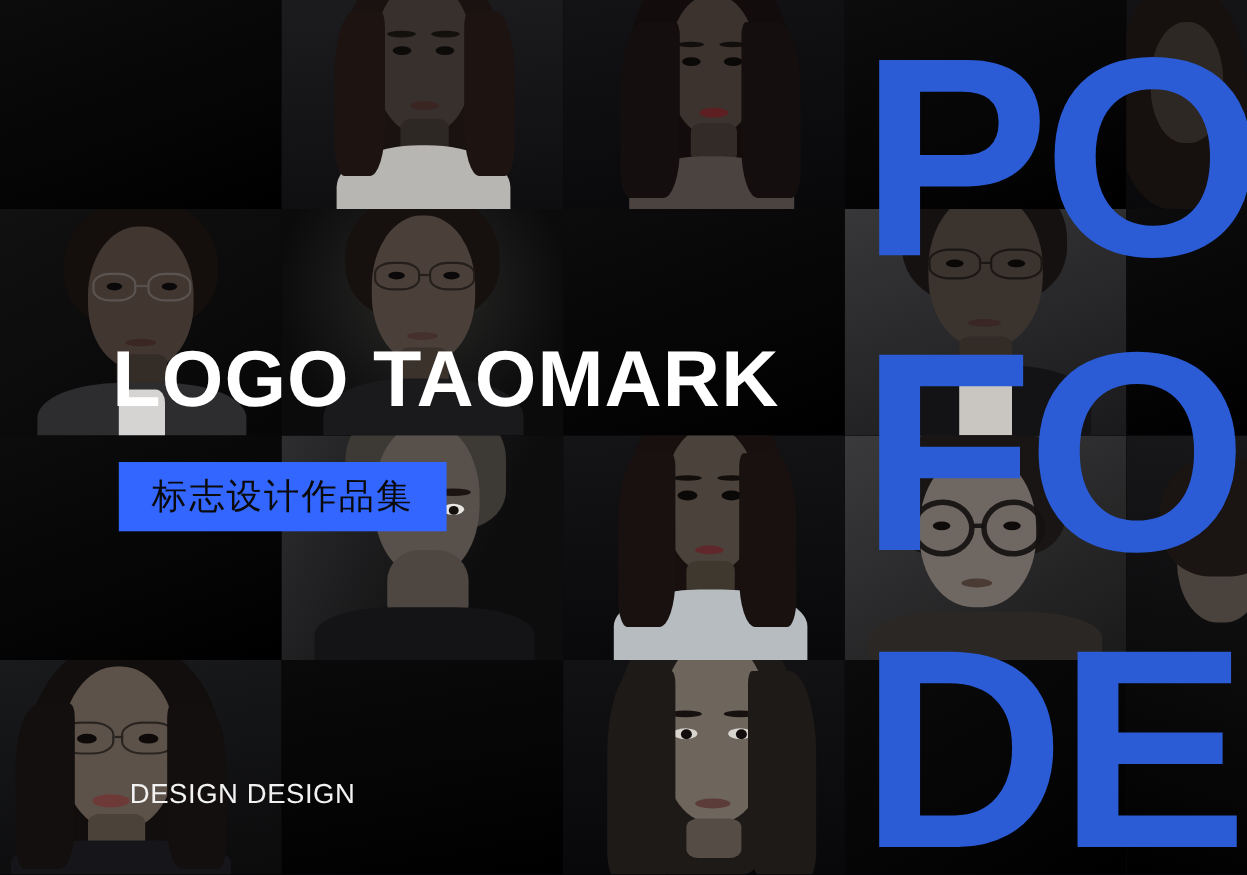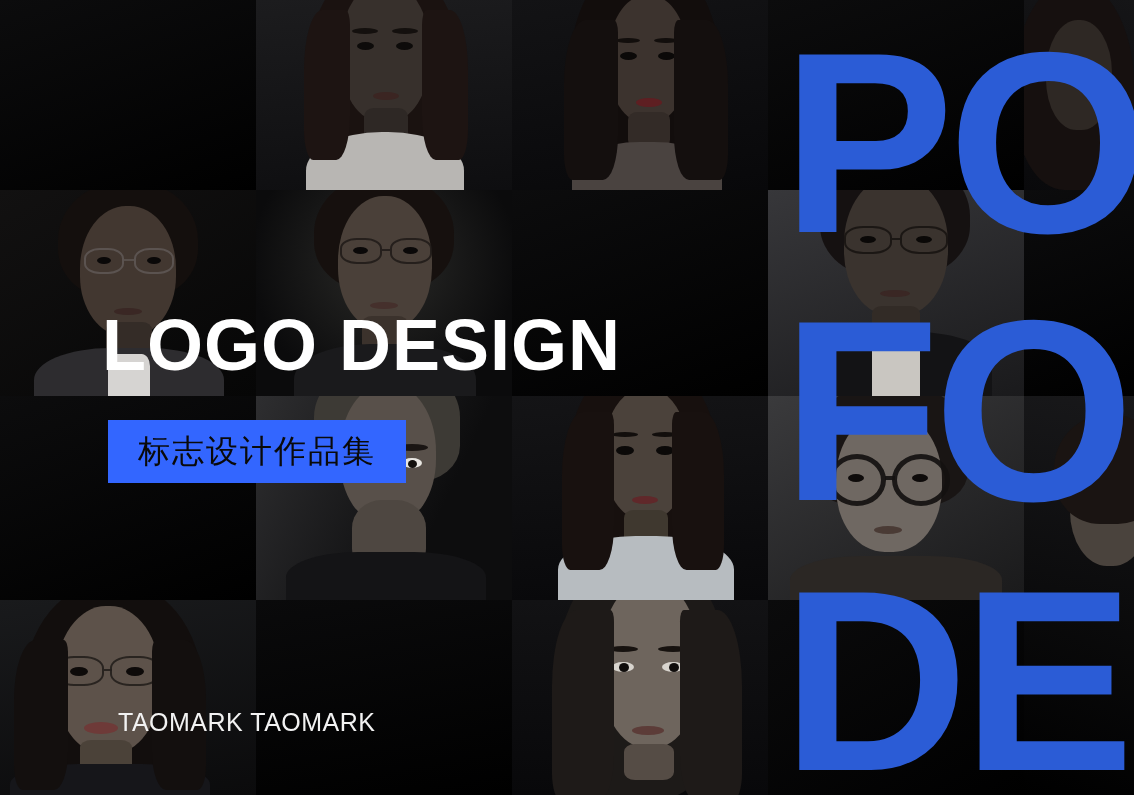--- a/index.html
+++ b/index.html
@@ -282,19 +282,19 @@
 
   <div class="cell" style="left:1024px;top:600px;width:110px;height:195px;">
     <div class="photo" style="background:linear-gradient(200deg,#0c0c0d,#000);"></div>
   </div>
 </div>
 
 <div class="bigword ov" id="bigword-0">PO</div>
 <div class="bigword ov" id="bigword-1">FO</div>
 <div class="bigword ov" id="bigword-2">DE</div>
 
-<div class="ov" id="headline">LOGO DESIGN</div>
+<div class="ov" id="headline">LOGO TAOMARK</div>
 
 <div class="ov" id="subtitle-badge">
   <span>标志设计作品集</span>
 </div>
 
-<div class="ov" id="brand">TAOMARK TAOMARK</div>
+<div class="ov" id="brand">DESIGN DESIGN</div>
 
 </body></html>

